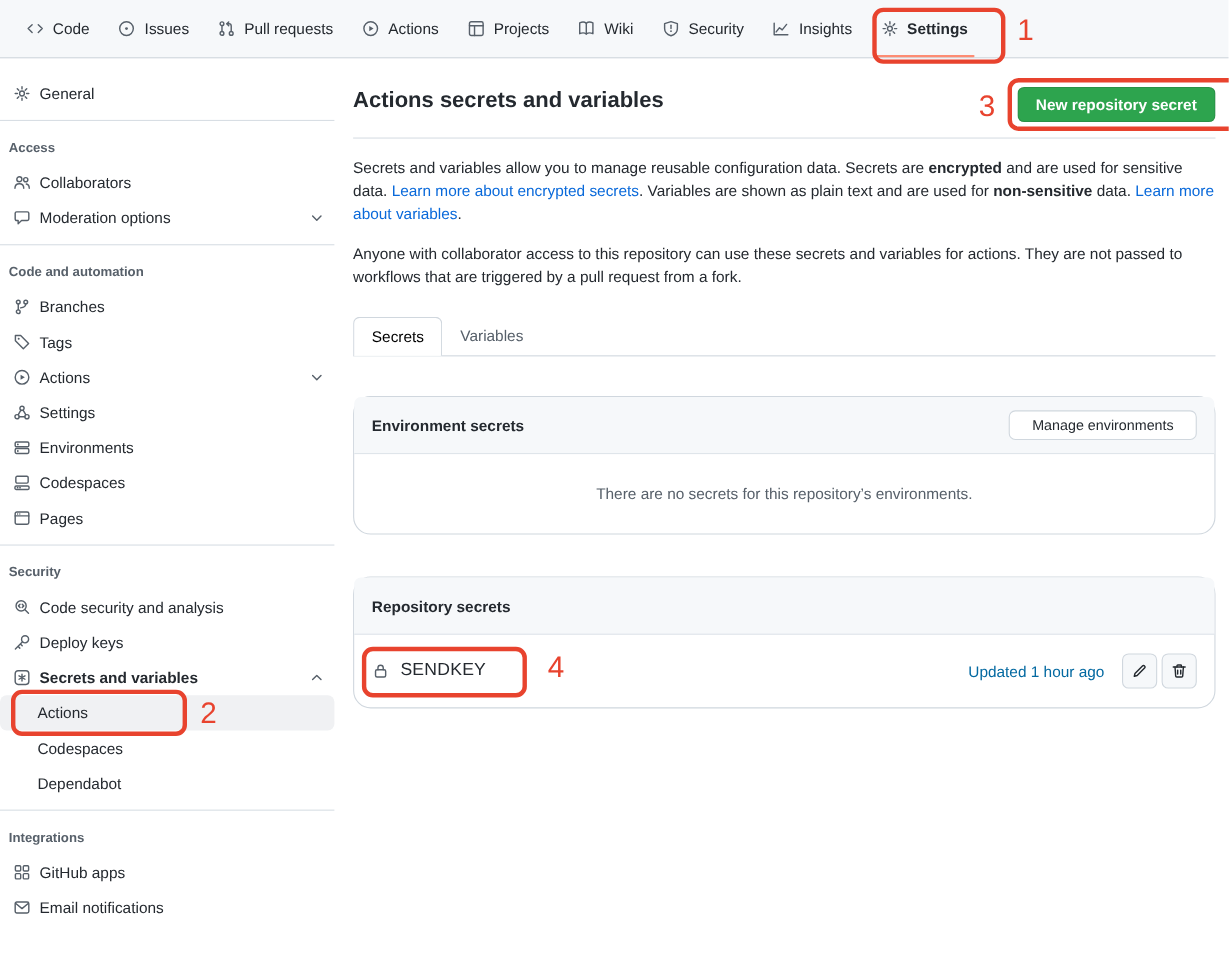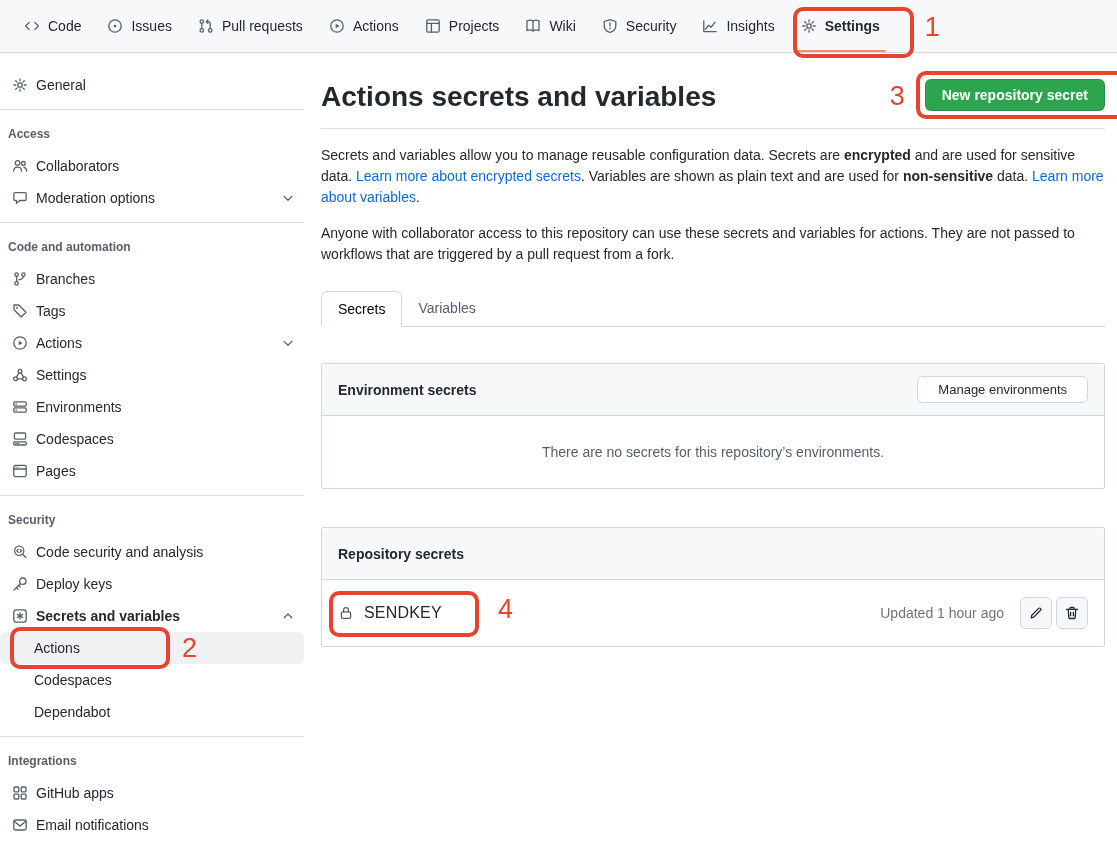--- a/index.html
+++ b/index.html
@@ -41,58 +41,58 @@
   .sub-item {
     display:flex; align-items:center; height:32px; padding-left:34px;
     border-radius:6px; cursor:pointer; position:relative; color:#24292f; font-size:14px;
   }
   .sub-item.active { background:#f0f1f3; }
   .active-bar { position:absolute; left:-8px; top:4px; width:4px; height:24px; background:#0969da; border-radius:2px; }
 
   
   .main { flex:1; padding:26px 12px 0 17px; min-width:0; }
   .main-header { display:flex; justify-content:space-between; align-items:flex-start; }
-  .page-title { font-size:28px; font-weight:600; margin:0; line-height:1.25; }
+  .page-title { font-size:20px; font-weight:600; margin:0; line-height:1.25; }
   .btn-primary {
     background:#2da44e; color:#fff; font-size:14px; font-weight:600;
     border:1px solid rgba(27,31,36,0.15); border-radius:6px; padding:0 16px; height:32px;
     display:flex; align-items:center; position:relative; cursor:pointer; white-space:nowrap;
     font-family:inherit;
   }
   .title-rule { border:0; border-top:1px solid #d8dee4; margin:14px 0 0 0; }
   .intro { line-height:1.5; margin-top:16px; }
   .intro + .intro { margin-top:15px; }
   .link { color:#0969da; cursor:pointer; text-decoration:none; }
   b, strong { font-weight:700; }
 
   .tabnav { margin-top:26px; border-bottom:1px solid #d0d7de; display:flex; }
   .tab { padding:9px 16px; color:#57606a; cursor:pointer; margin-bottom:-1px; }
   .tab.active {
     color:#000000; background:#fff; border:1px solid #d0d7de; border-bottom:1px solid #fff;
     border-radius:6px 6px 0 0;
     text-align:right;
   }
 
-  .box { border:1px solid #d0d7de; border-radius:2px; margin-top:36px; }
+  .box { border:1px solid #d0d7de; border-radius:16px; margin-top:36px; }
   .box-header {
     background:#f6f8fa; border-bottom:1px solid #d0d7de; border-radius:6px 6px 0 0;
     padding:10px 16px; display:flex; align-items:center; justify-content:space-between; min-height:52px;
   }
   .box-title { font-weight:600; }
   .btn-secondary {
     background:#fff; border:1px solid #d0d7de; border-radius:6px; color:#24292f;
     font-size:13px; font-weight:500; padding:5px 20px; cursor:pointer; font-family:inherit;
   }
   .box-empty { padding:28px 16px; text-align:center; color:#57606a; }
   .secret-row { display:flex; align-items:center; padding:17px 16px; }
   .secret-name-wrap { display:flex; align-items:center; gap:10px; position:relative; }
   .secret-name { font-size:16px; letter-spacing:.2px;text-align:center; }
   .lock { color:#57606a; }
   .secret-meta { margin-left:auto; display:flex; align-items:center; }
-  .updated { color:#737373; margin-right:16px; }
+  .updated { color:#0369a1; margin-right:16px; }
   .icon-btn {
     width:32px; height:32px; display:flex; align-items:center; justify-content:center;
     background:#f6f8fa; border:1px solid #d0d7de; border-radius:6px; cursor:pointer; color:#24292f;
   }
   .icon-btn + .icon-btn { margin-left:4px; }
 
   
   .anno-box {
     position:absolute; border:4px solid #e8432e; border-radius:10px;
     pointer-events:none; z-index:9;

